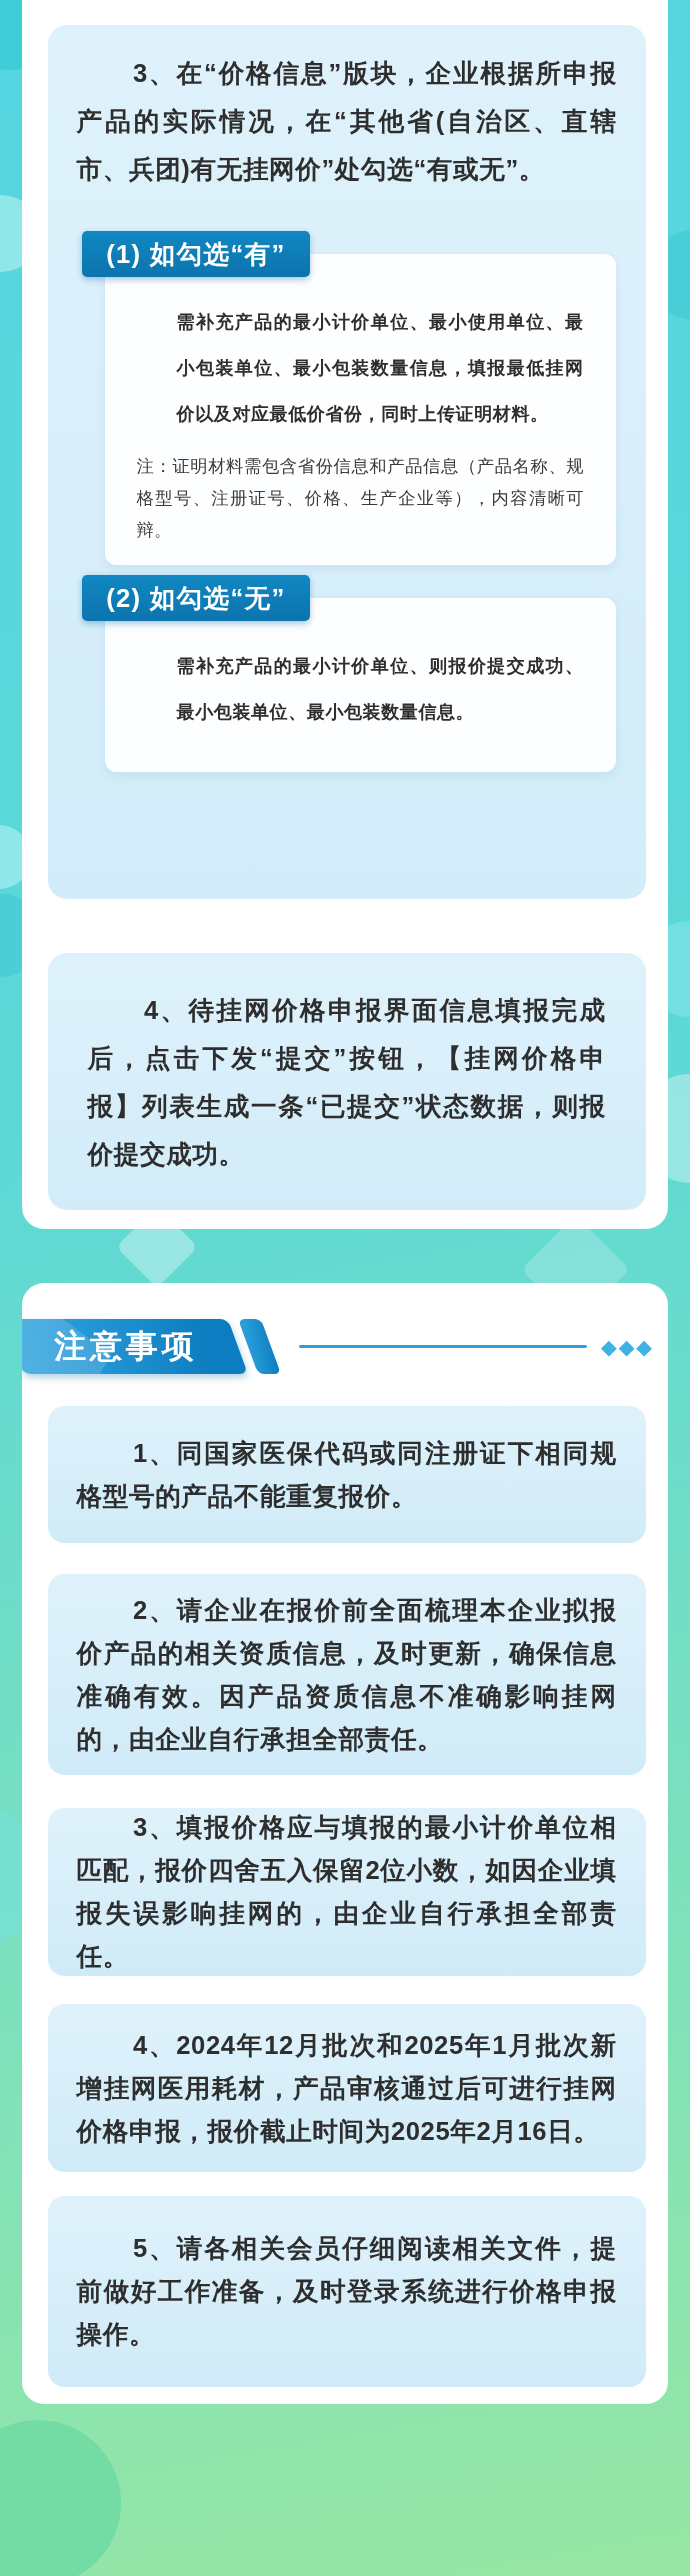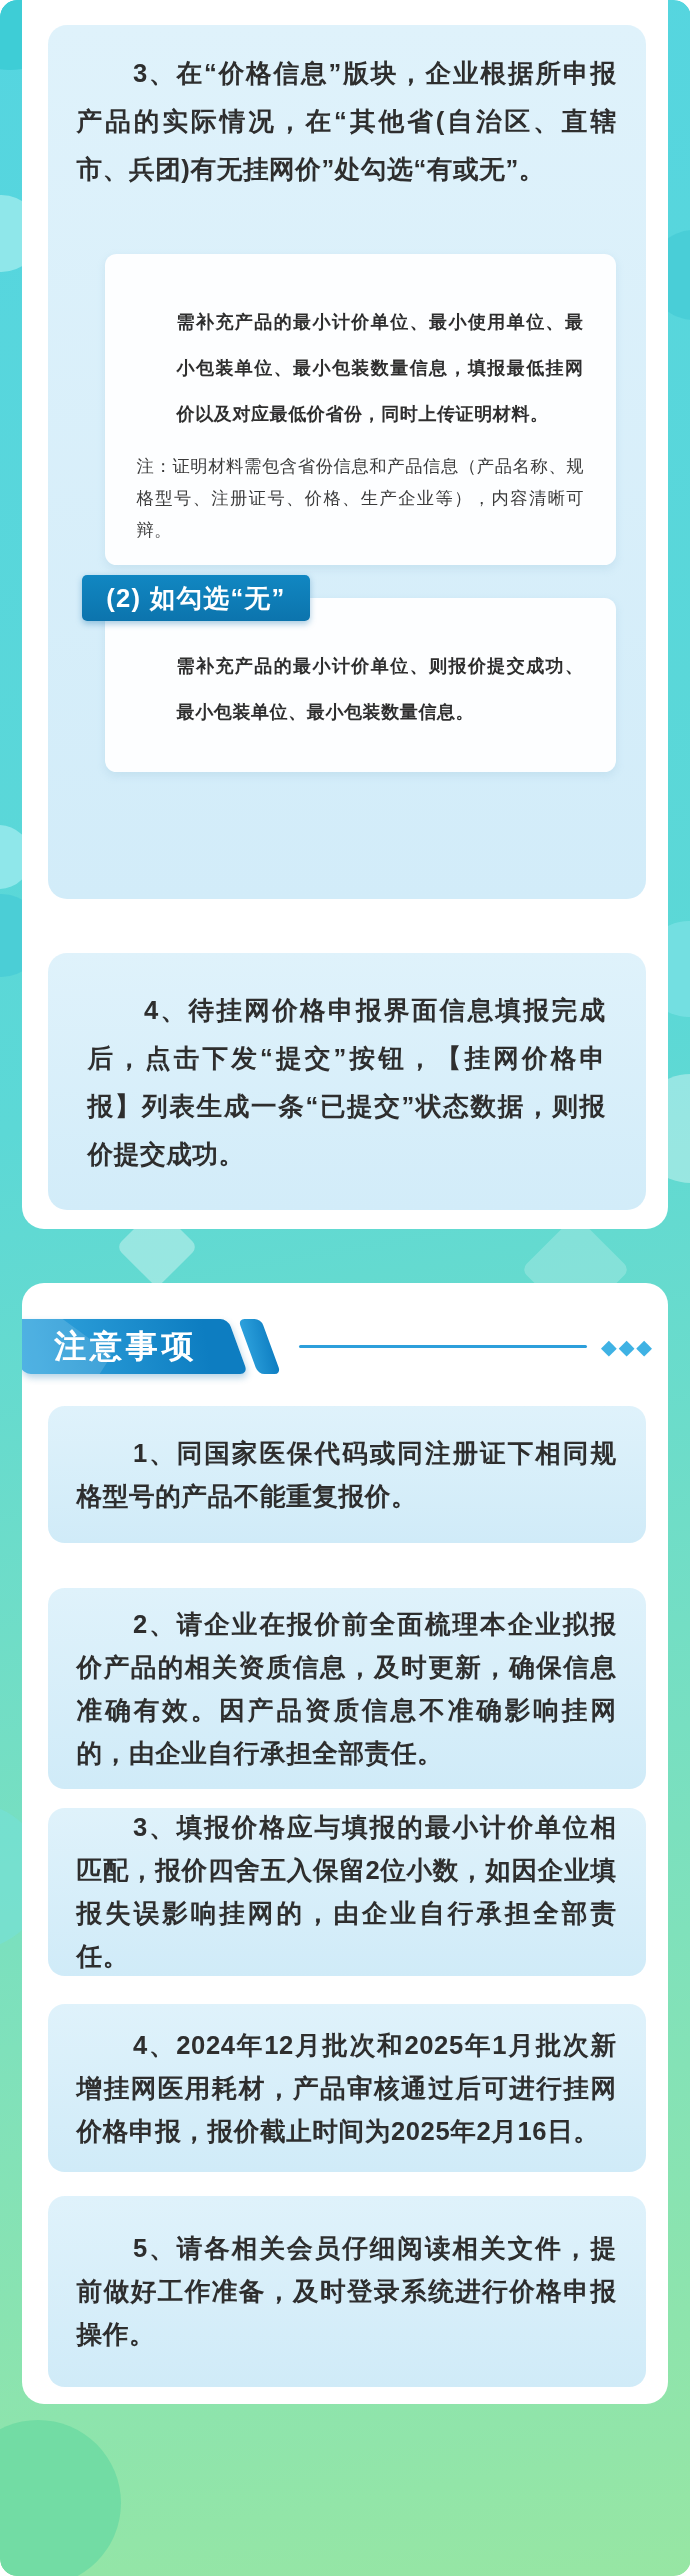--- a/index.html
+++ b/index.html
@@ -1,15 +1,15 @@
 <!DOCTYPE html>
 <html style="font-size:10.2px"><head>
 <meta charset="utf-8">
 <style>
-  * { margin:0; padding:0; box-sizing:border-box;border-radius:17px; }
+  * { margin:0; padding:0; box-sizing:border-box; }
   html,body { width:691px; }
   body { font-family:"Liberation Sans", sans-serif; }
   .page {
     position:relative; width:691px; height:2576px; overflow:hidden;
     background:linear-gradient(170deg,#55d5e0 0%,#5cd8d6 42%,#7fe1bb 76%,#97e6a3 100%);
   }
   
   .decor { position:absolute; border-radius:50%; z-index:0; }
   .d1 { width:121px; height:121px; left:-51px; top:-51px; background:#3ecdd6; }
   .d2 { width:77px; height:77px; left:-37px; top:195px; background:#8fe7ea; }
@@ -68,21 +68,21 @@
             background:linear-gradient(100deg,#2ea2dd,#0d7dc1); transform:skewX(20deg); }
   .banner-line { flex:1; height:3.2px; margin:0 14px 0 28px; background:#2d9fdb; border-radius:1.9px; align-self:center; }
   .diamonds { font-size:20.5px; color:#3fb2e4; letter-spacing:1.9px; line-height:55px; }
 
   .note-card { position:absolute; left:25.6px; width:598px; border-radius:16.6px;
                background:linear-gradient(180deg,#dff2fb 0%,#d0ebf8 100%);
                display:flex; flex-direction:column; justify-content:center; padding:8px 29px; overflow:hidden; }
   .note-text { font-size:25.6px; line-height:43px; color:#2e2e2e; font-weight:600;
                text-align:justify; text-indent:2.2em; letter-spacing:0.6px; }
   .n1 { top:123px;  height:137px; }
-  .n2 { top:305px;  height:201px; }
+  .n2 { top:291px;  height:201px; }
   .n3 { top:525px;  height:168px; }
   .n4 { top:721px; height:168px; }
   .n5 { top:913px; height:191px; }
 </style>
 </head>
 <body>
 
 <div class="page">
 
   <div class="decor d1"></div>
@@ -96,20 +96,21 @@
   <div class="tri t2"></div>
   <div class="decor d8"></div>
   <div class="decor d9"></div>
 
   <section class="panel panel-top">
 
     <div class="blue-card card-a">
       <p class="para">3、在“价格信息”版块，企业根据所申报产品的实际情况，在“其他省(自治区、直辖市、兵团)有无挂网价”处勾选“有或无”。</p>
 
       <div class="sub-card first">
+        <div class="sub-head">(1) 如勾选“有”</div>
         <p class="sub-body">需补充产品的最小计价单位、最小使用单位、最小包装单位、最小包装数量信息，填报最低挂网价以及对应最低价省份，同时上传证明材料。</p>
         <p class="sub-note">注：证明材料需包含省份信息和产品信息（产品名称、规格型号、注册证号、价格、生产企业等），内容清晰可辩。</p>
       </div>
 
       <div class="sub-card second">
         <div class="sub-head">(2) 如勾选“无”</div>
         <p class="sub-body">需补充产品的最小计价单位、则报价提交成功、最小包装单位、最小包装数量信息。</p>
       </div>
     </div>
 

